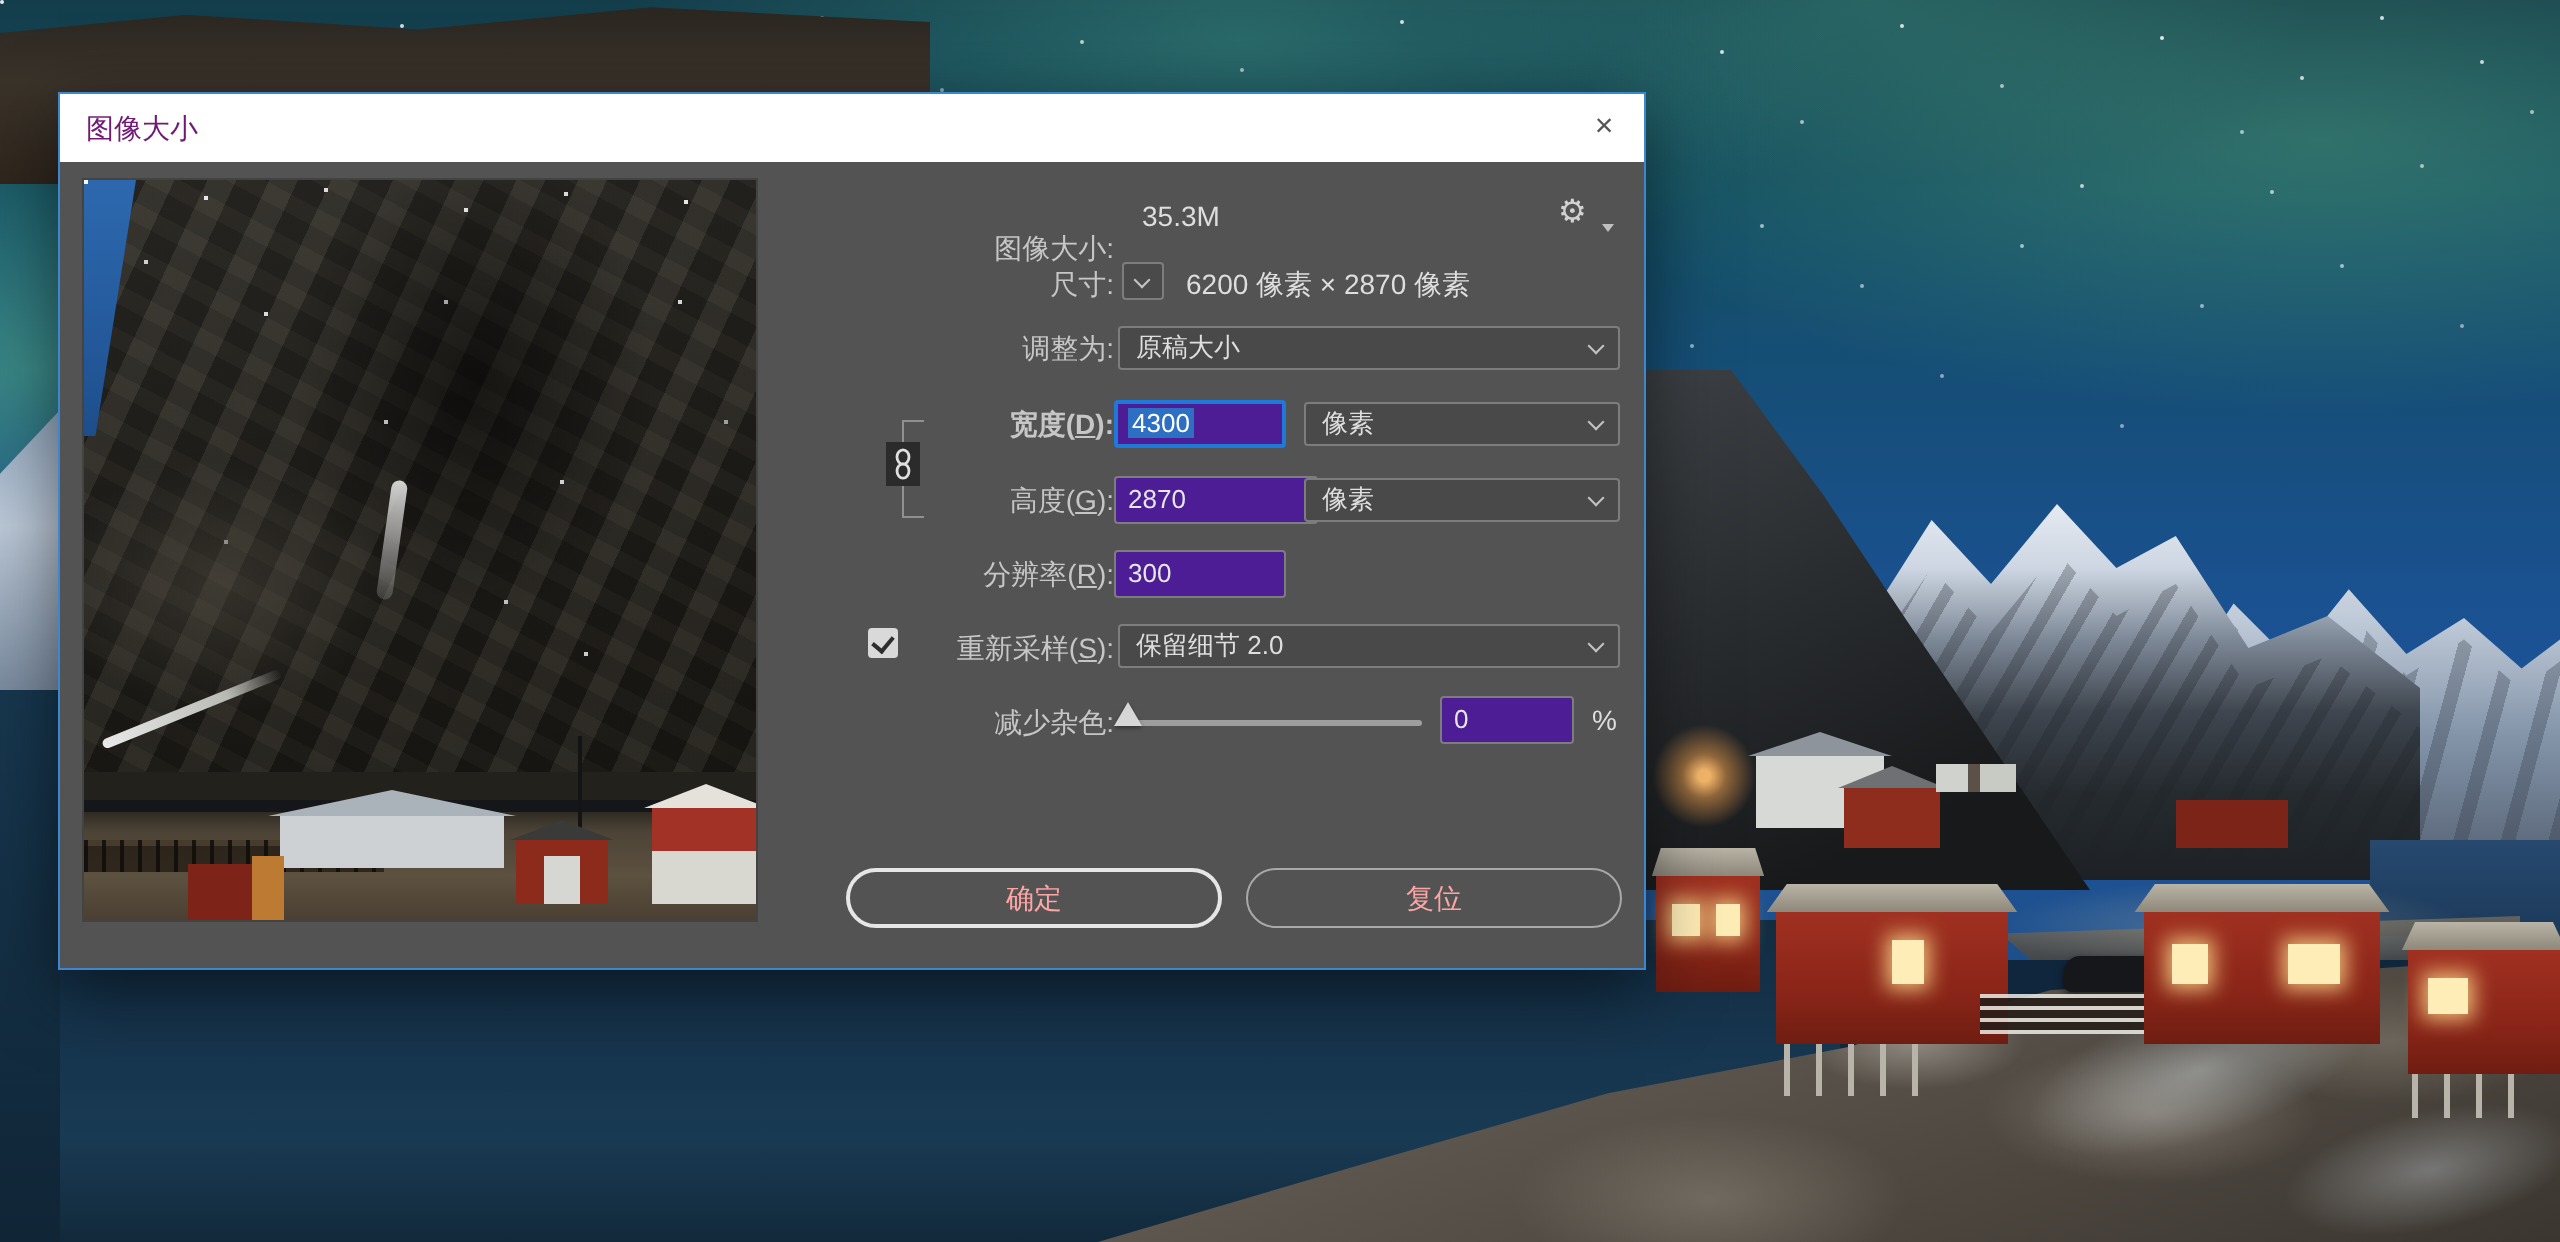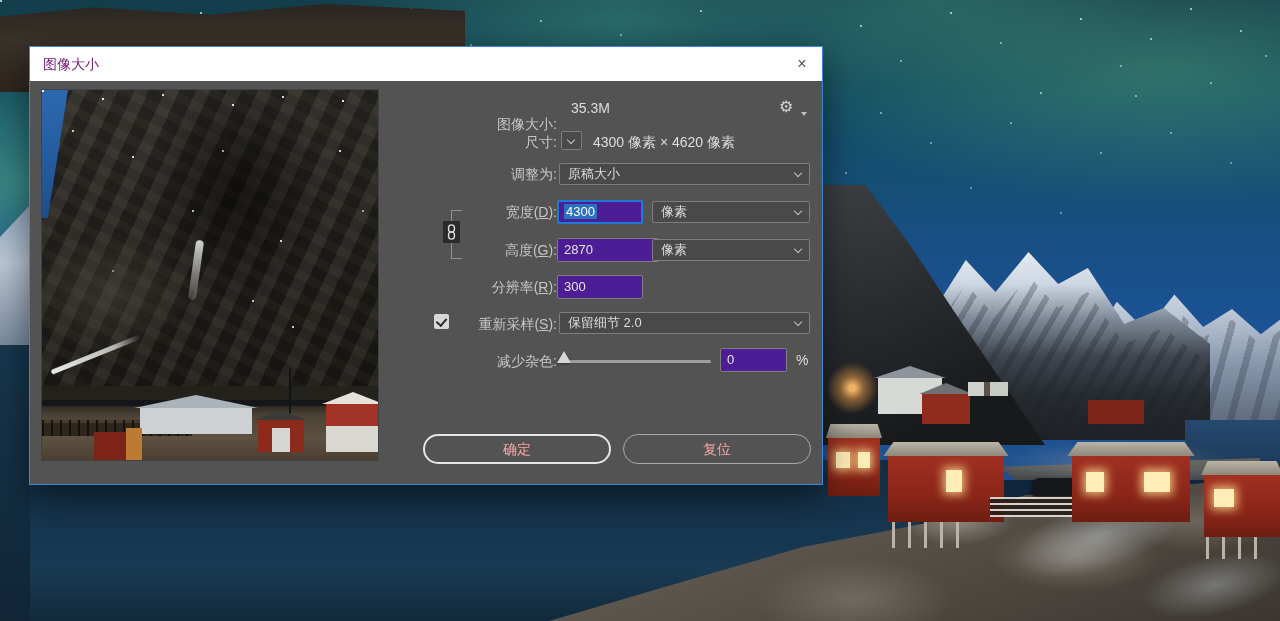--- a/index.html
+++ b/index.html
@@ -276,37 +276,37 @@
     </div>
 
     <span class="flabel" style="top:53px;margin-top:16px;">图像大小:</span>
     <span class="fvalue" style="left:541px;top:53px;">35.3M</span>
     <span class="gear"><span>⚙</span><span class="gear-dot"></span></span>
 
     <span class="flabel" style="top:87px;">尺寸:</span>
     <span class="chev-btn">
         <span class="chev"></span>
       </span>
-    <span class="fvalue" style="left:563px;top:87px;">4300 像素 × 4620 像素</span>
+    <span class="fvalue" style="left:563px;top:87px;">6200 像素 × 2870 像素</span>
 
     <span class="flabel" style="top:119px;">调整为:</span>
     <div class="dd" style="left:529px;top:116px;width:251px;">
       <span>原稿大小</span>
       <span class="chev"></span>
     </div>
 
     <div class="link-bracket"></div>
     <div class="link-icon">
       <svg width="9" height="16" viewBox="0 0 9 16">
         <ellipse cx="4.5" cy="4.5" rx="3" ry="3.6" fill="none" stroke="#e0e0e0" stroke-width="1.4"></ellipse>
         <ellipse cx="4.5" cy="11.5" rx="3" ry="3.6" fill="none" stroke="#e0e0e0" stroke-width="1.4"></ellipse>
       </svg>
     </div>
 
-    <span class="flabel" style="top:157px;"><span>宽度(</span><span class="mn">D</span><span>):</span></span>
+    <span class="flabel" style="top:157px;font-weight:bold;"><span>宽度(</span><span class="mn">D</span><span>):</span></span>
     <div class="tin tin-focus" style="left:527px;top:153px;width:86px;">
       <span class="sel-text">4300</span>
     </div>
     <div class="dd" style="left:622px;top:154px;width:158px;">
       <span>像素</span>
       <span class="chev"></span>
     </div>
 
     <span class="flabel" style="top:195px;"><span>高度(</span><span class="mn">G</span><span>):</span></span>
     <div class="tin" style="left:527px;top:191px;width:102px;">

